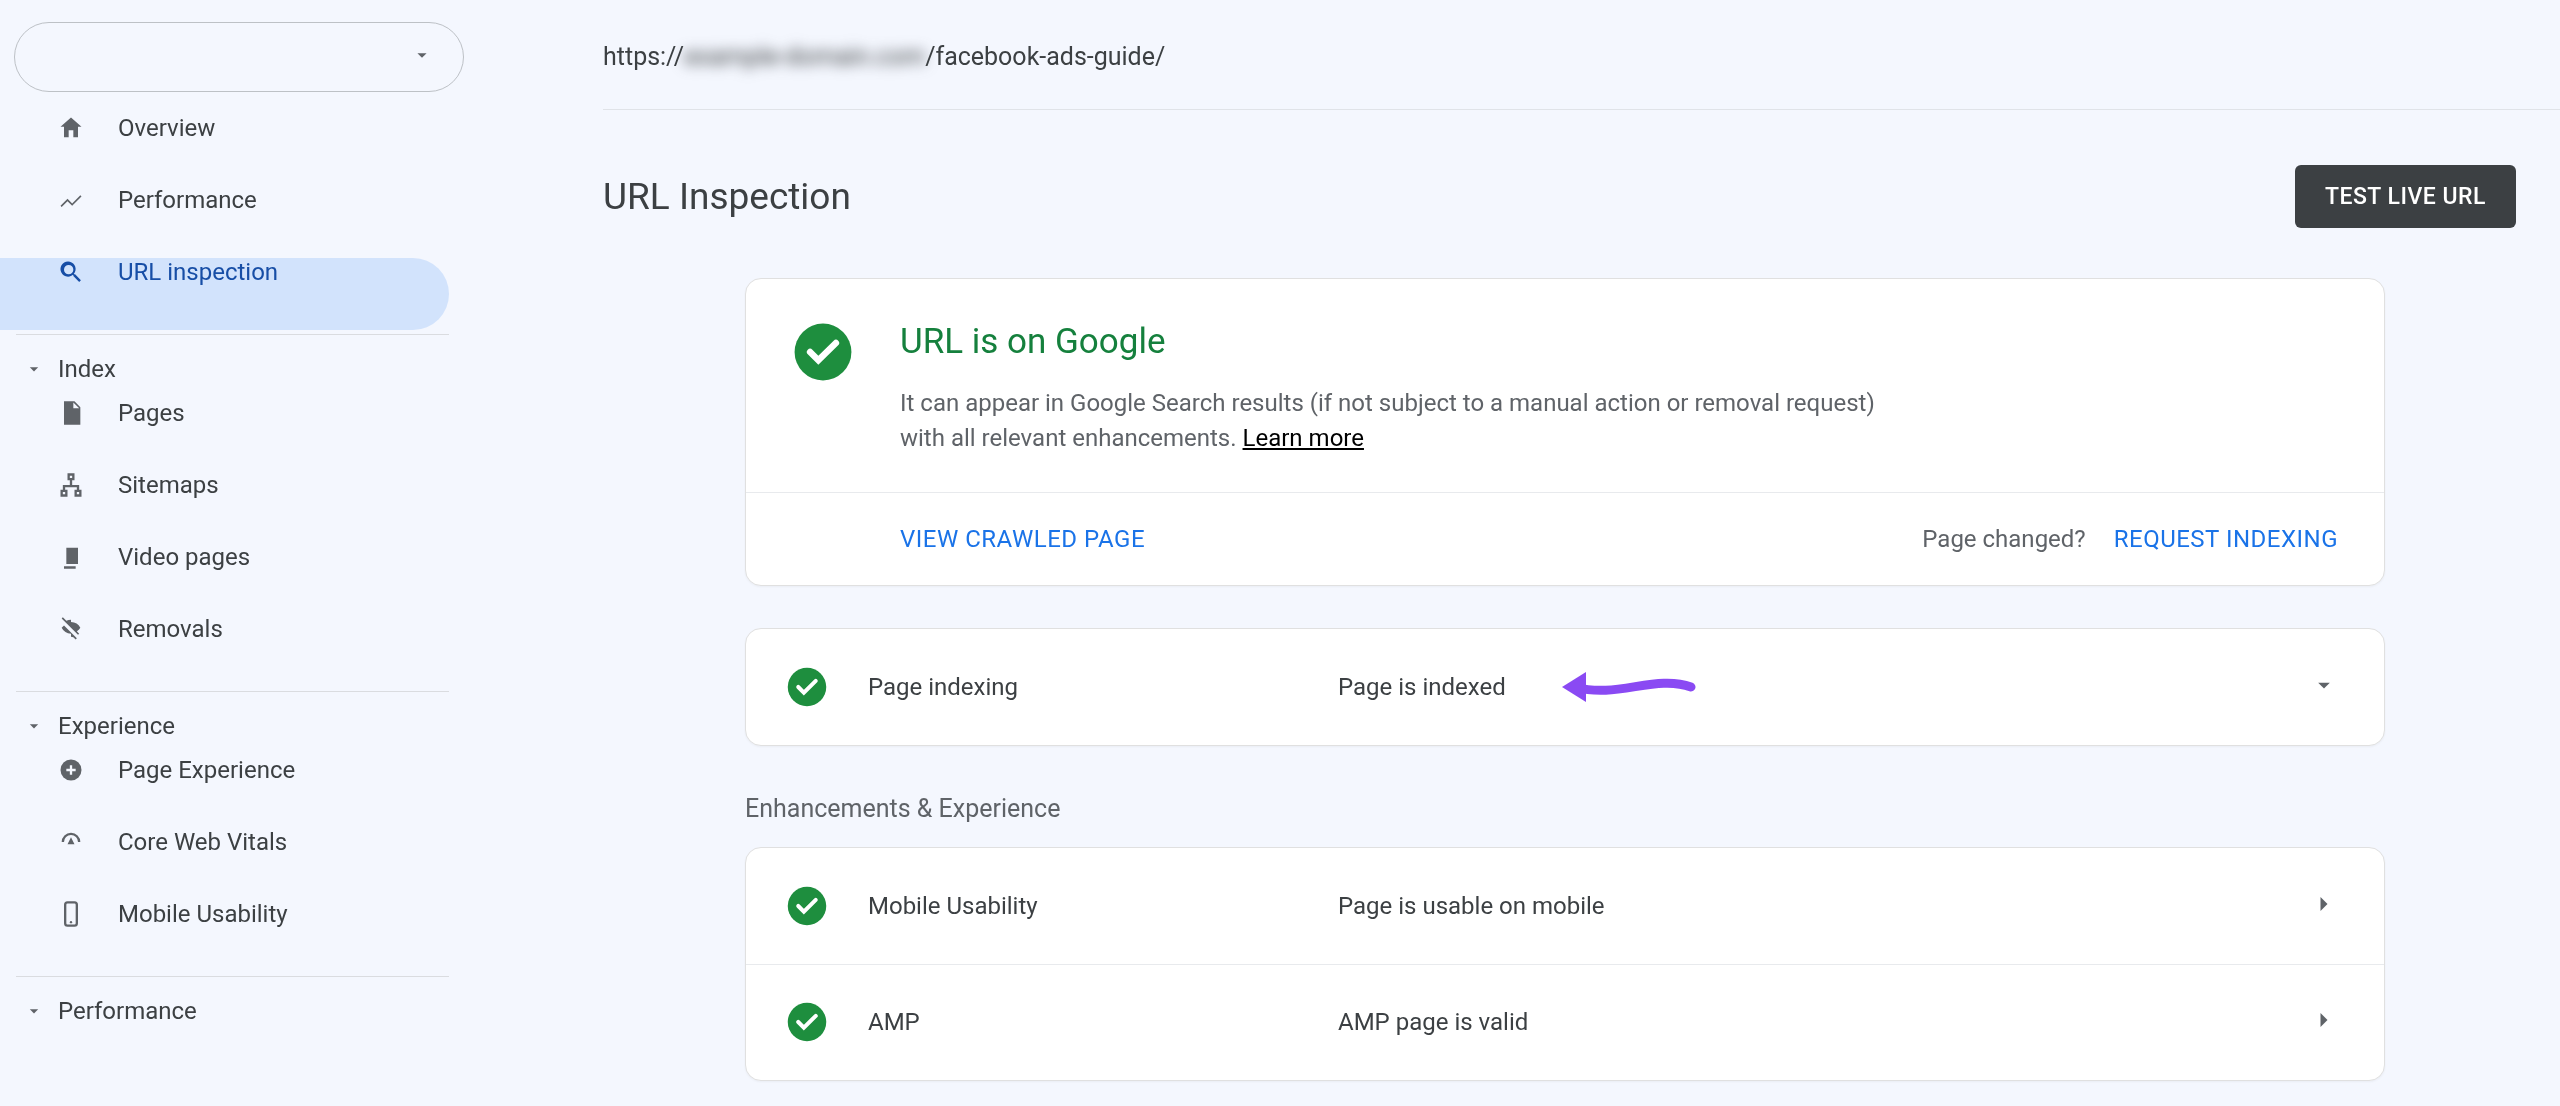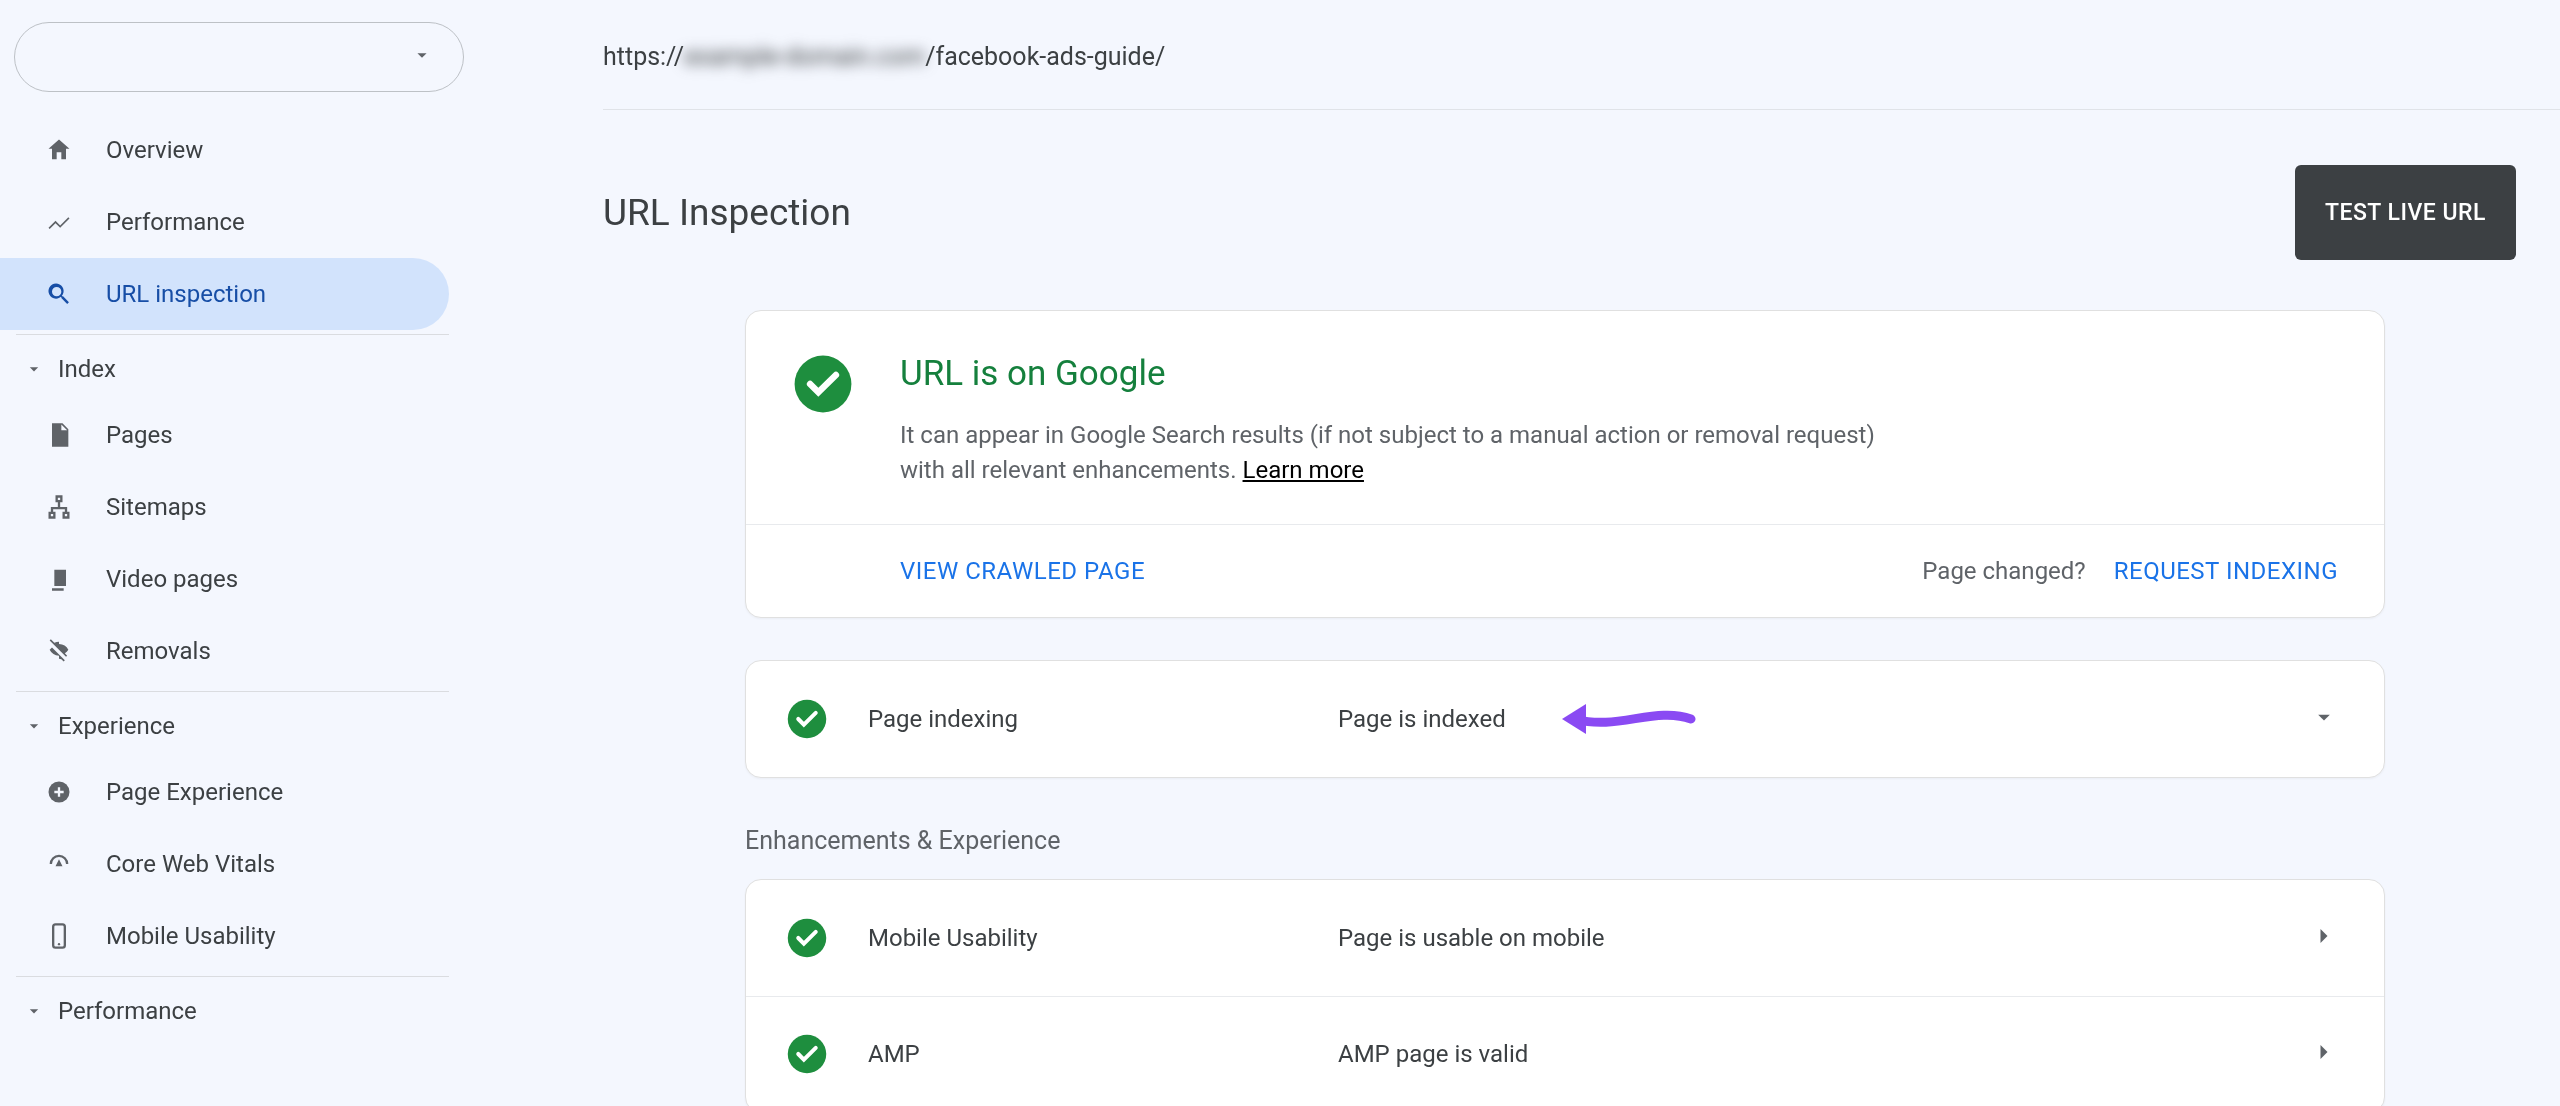--- a/index.html
+++ b/index.html
@@ -3,40 +3,40 @@
   <meta charset="utf-8">
   <style>
     * { margin:0; padding:0; box-sizing:border-box; font-family:"Google Sans",Roboto,Arial,sans-serif; -webkit-font-smoothing:antialiased; }
     body { background:#f4f7fe; color:#3c4043; width:2560px; height:1106px; overflow:hidden; position:relative; }
 
     
     .sidebar { position:absolute; left:0; top:0; width:465px; height:100%; padding-top:22px; }
     .property-selector { margin:0 0 22px 14px; width:450px; height:70px; border:1px solid #bdc1c6; border-radius:35px; background:#f4f7fe; display:flex; align-items:center; padding:0 30px; justify-content:flex-end; cursor:pointer; }
     .property-selector svg { width:22px; height:22px; fill:#5f6368; }
 
-    .nav-item { height:72px; display:flex; align-items:center; gap:32px; padding-left:44px; font-size:24px; color:#3c4043; cursor:pointer; border-radius:0 40px 40px 0; margin-right:16px; }
+    .nav-item { height:72px; display:flex; gap:32px; padding-left:56px; font-size:24px; color:#3c4043; cursor:pointer; border-radius:0 40px 40px 0; margin-right:16px; }
     .nav-item.active { background:#d2e3fc; color:#174ea6; }
     .nav-item .icon { width:30px; display:flex; justify-content:center; }
     .nav-item .icon svg { width:28px; height:28px; fill:#5f6368; }
     .nav-item.active .icon svg { fill:#174ea6; }
 
     .divider { height:1px; background:#dadce0; margin:4px 16px; }
 
     .section-header { height:60px; display:flex; align-items:center; gap:14px; padding-left:24px; font-size:24px; color:#3c4043; cursor:pointer; }
     .section-header svg { width:20px; height:20px; fill:#5f6368; }
 
     
     .main { position:absolute; left:465px; right:0; top:0; bottom:0; padding:0 0 0 138px; }
     .url-bar { font-size:25px; color:#3c4043; padding:42px 0 38px; }
     .url-bar .blur { filter:blur(7px); }
     .main-divider { height:1px; background:#e0e3e8; }
 
     .page-heading { display:flex; align-items:center; justify-content:space-between; padding:55px 44px 50px 0; }
     .page-heading h1 { font-size:37px; font-weight:400; color:#3c4043; }
-    .test-live-btn { background:#3c4043; color:#fff; font-size:23px; letter-spacing:.5px; font-weight:500; padding:34px 30px; border-radius:6px; border:none; cursor:pointer; }
+    .test-live-btn { background:#3c4043; color:#fff; font-size:23px; letter-spacing:.5px; font-weight:500; padding:18px 30px; border-radius:6px; border:none; cursor:pointer; }
 
     
     .cards { width:1640px; margin-left:142px; }
     .card { background:#fff; border:1px solid #e0e0e0; border-radius:16px; overflow:hidden; box-shadow:0 1px 2px rgba(60,64,67,.05); }
     .card + .card { margin-top:42px; }
 
     .main-card-top { display:flex; padding:42px 46px 36px; gap:46px; }
     .big-check { width:62px; height:62px; flex:0 0 62px; }
     .main-card-top h2 { font-size:35px; font-weight:400; color:#15803d; margin-bottom:24px; }
     .main-card-top p { font-size:24px; line-height:1.45; color:#5f6368; max-width:1020px; }

